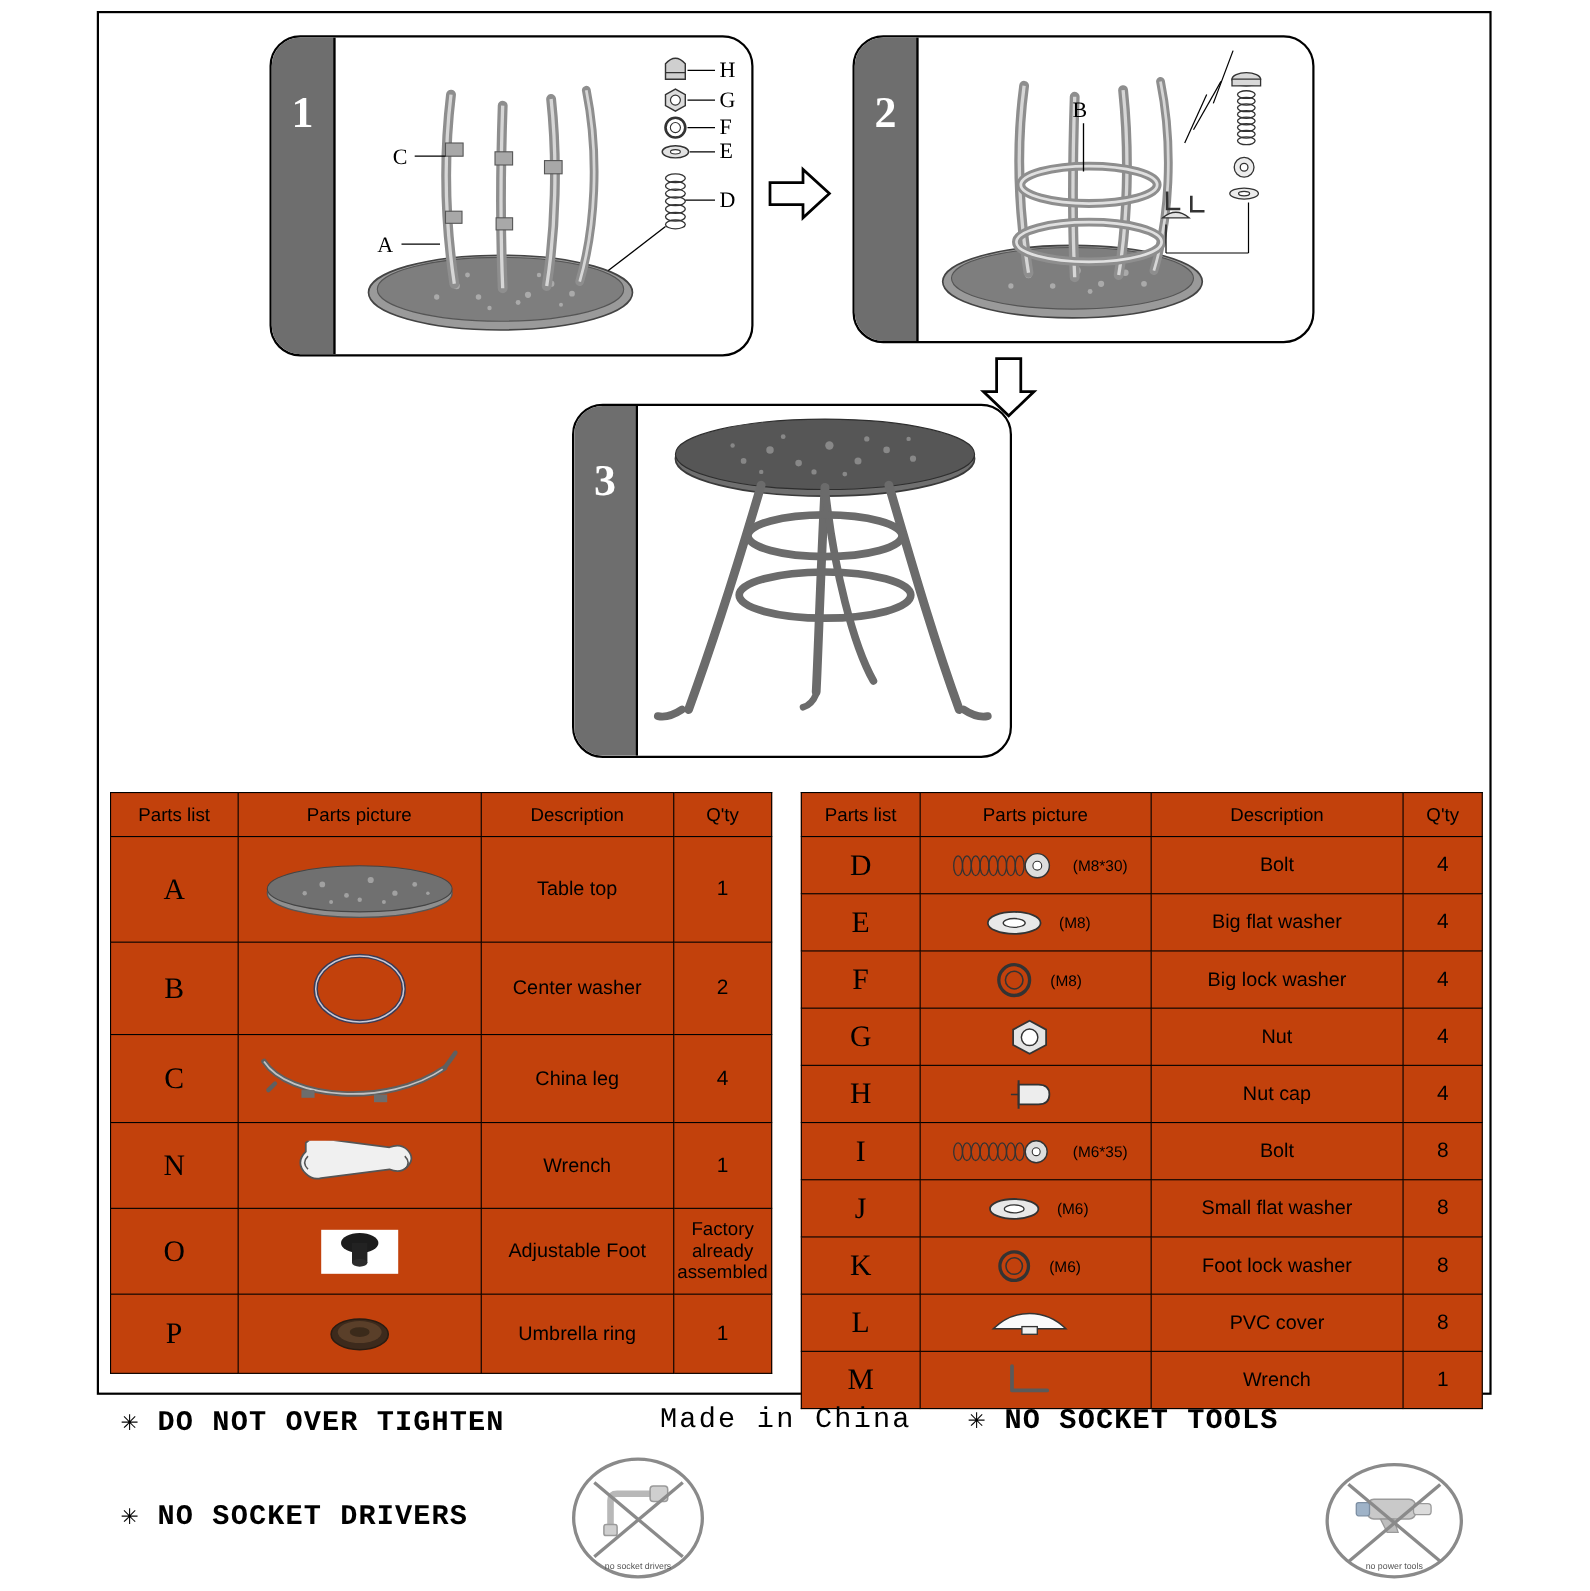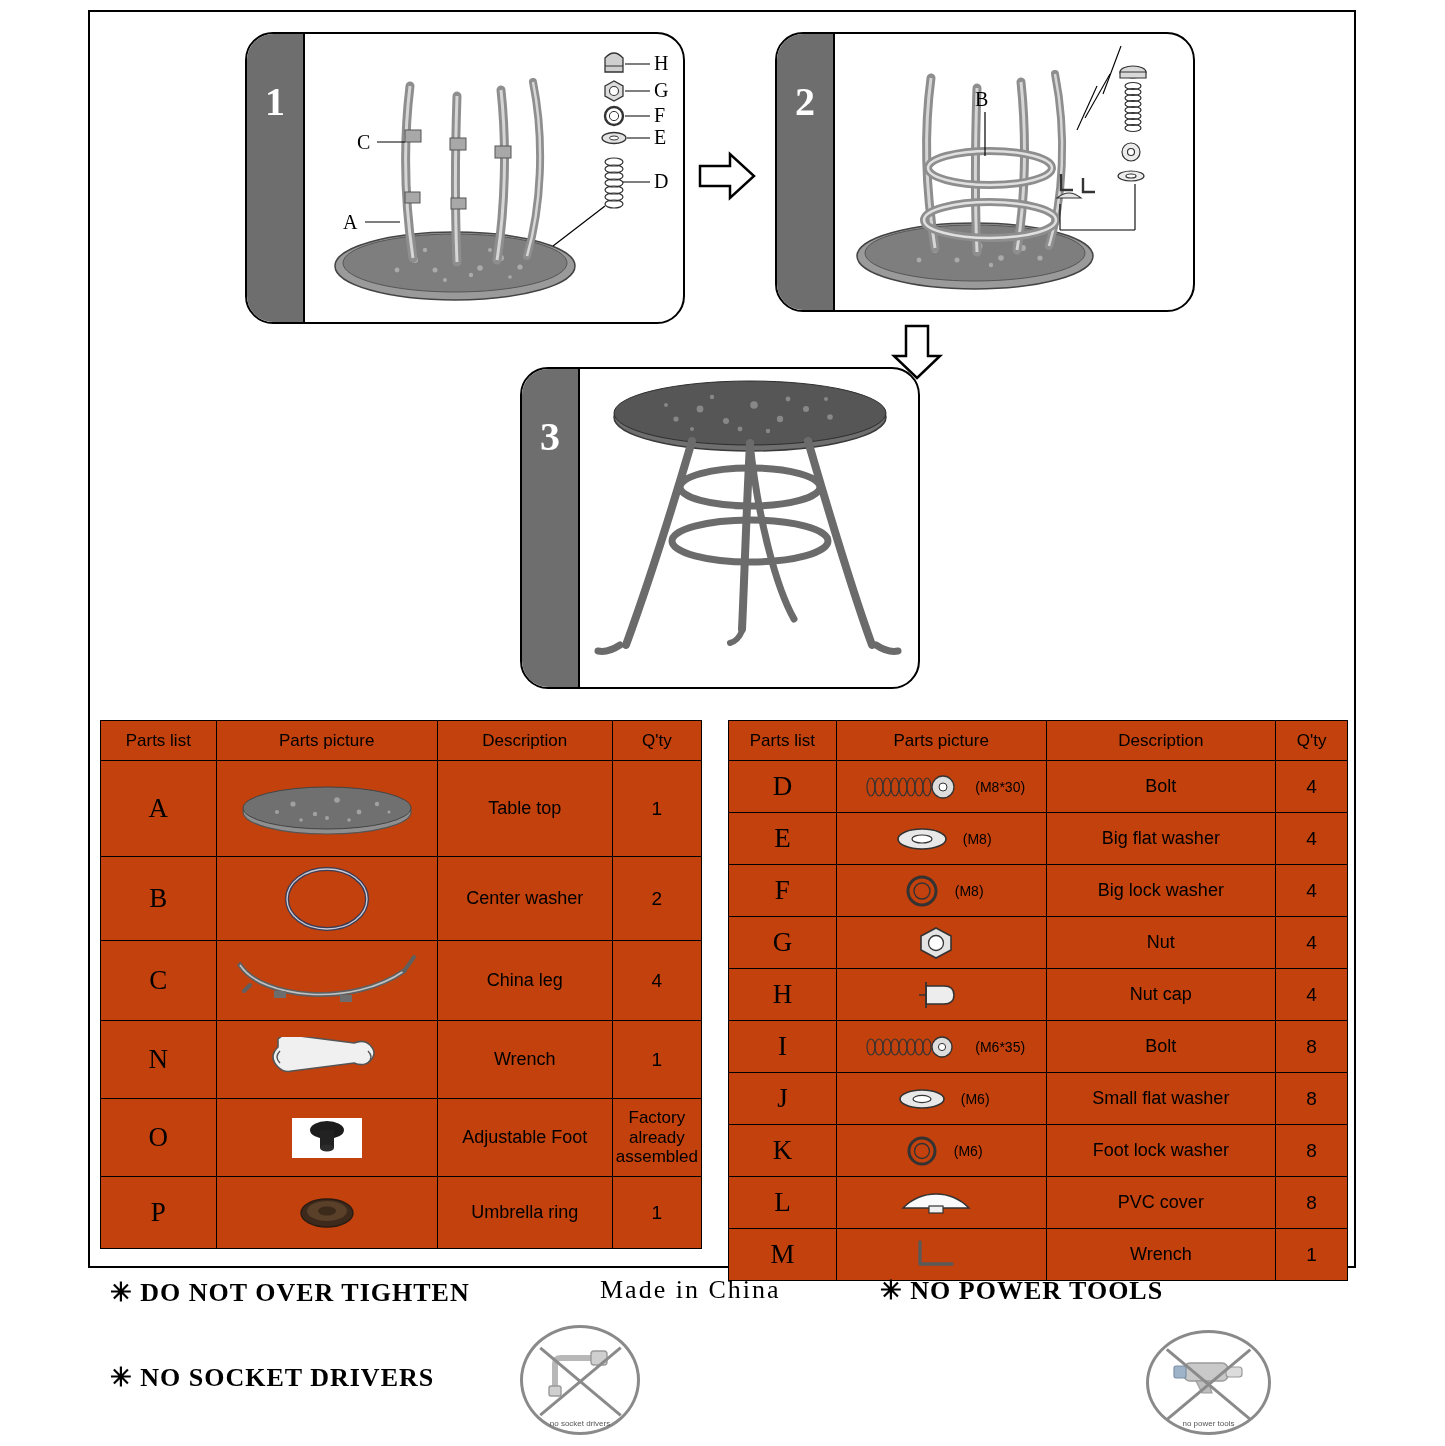--- a/index.html
+++ b/index.html
@@ -107,38 +107,38 @@
   .spec {
     font-size: 14px;
     margin-left: 6px;
     white-space: nowrap;
   }
   .pic-row { display:flex; align-items:center; justify-content:center; gap:4px; }
 
   
   .footer-text {
     position: absolute;
-    font-family: Liberation Serif, serif;
+    font-family: Liberation Mono, monospace;
     font-weight: bold;
     letter-spacing: 1px;
   }
   #warn1 { left: 110px; top: 1277px; font-size: 26px; }
   #warn2 { left: 110px; top: 1362px; font-size: 26px; text-align: right; }
   #made { left: 600px; top: 1275px; font-size: 26px; font-weight: normal; letter-spacing: 2px; }
   #warn3 { left: 880px; top: 1275px; font-size: 26px; }
 
   .nosign {
     position: absolute;
     border: 3px solid #8a8a8a;
     border-radius: 50%;
     box-sizing: border-box;
     background: #fff;
   }
   #nosocket { left: 520px; top: 1325px; width: 120px; height: 110px; }
-  #nopower  { left: 1146px; top: 1330px; width: 125px; height: 105px; }
+  #nopower  { left: 1205px; top: 1330px; width: 125px; height: 105px; }
   .nosign .cross, .nosign .cross2 {
     position: absolute;
     left: 4%;
     top: 50%;
     width: 92%;
     height: 3px;
     background: #8a8a8a;
   }
   .nosign .cross { transform: rotate(40deg); }
   .nosign .cross2 { transform: rotate(-40deg); }
@@ -684,21 +684,21 @@
         <td class="desc">Wrench</td>
         <td class="qty">1</td>
       </tr>
     </tbody>
   </table>
 </div>
 
 <div class="footer-text" id="warn1">✳ DO  NOT  OVER  TIGHTEN</div>
 <div class="footer-text" id="warn2">✳ NO  SOCKET  DRIVERS</div>
 <div class="footer-text" id="made">Made  in  China</div>
-<div class="footer-text" id="warn3">✳ NO  POWER  TOOLS</div>
+<div class="footer-text" id="warn3">✳ NO  SOCKET  TOOLS</div>
 
 <div class="nosign" id="nosocket">
   <div class="glyph">
     <svg width="78" height="60" viewBox="0 0 78 60">
       <path d="M14 46 L14 22 q0 -6 6 -6 L52 16" stroke="#b8b8b8" stroke-width="6" fill="none" stroke-linecap="round" stroke-linejoin="round"></path>
       <rect x="50" y="9" width="16" height="14" rx="3" fill="#cfcfcf" stroke="#9a9a9a" stroke-width="1.4"></rect>
       <rect x="8" y="44" width="12" height="10" rx="2" fill="#cfcfcf" stroke="#9a9a9a" stroke-width="1.4"></rect>
     </svg>
   </div>
   <div class="cross"></div>

